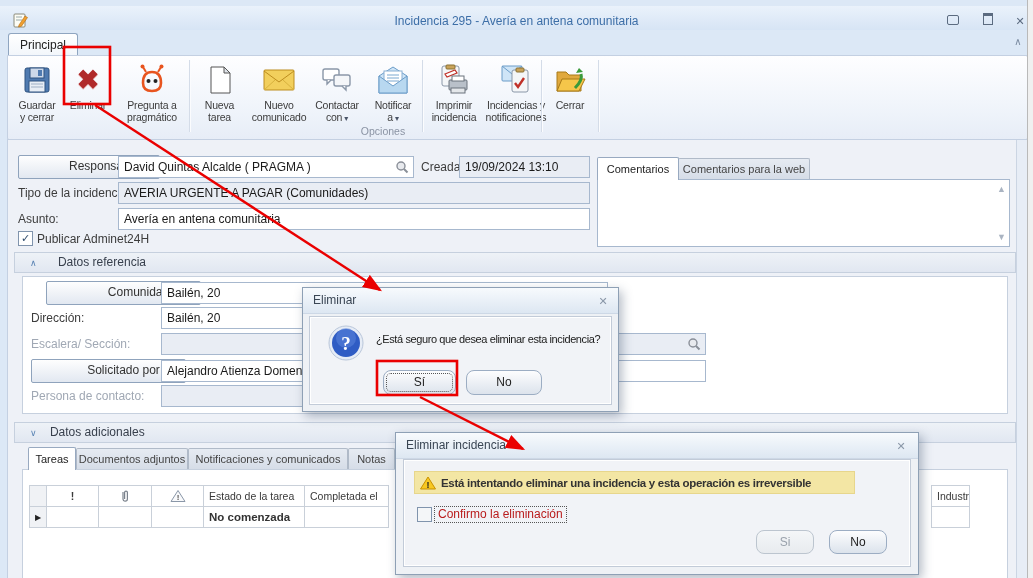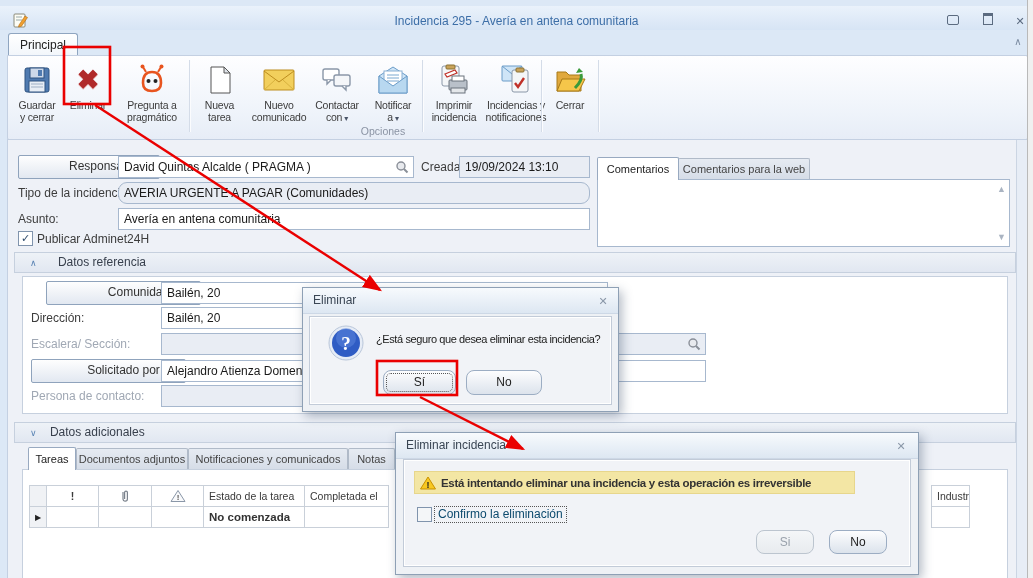--- a/index.html
+++ b/index.html
@@ -280,21 +280,21 @@
         <line x1="9" y1="9" x2="12.5" y2="12.5" stroke="#8a8f98" stroke-width="2"></line>
       </svg>
     </span>
   </div>
   <div class="abs lbl" style="left:421px;top:160px;">Creada:</div>
   <div class="abs field field-ro" style="left:459px;top:156px;width:124px;">
     <span>19/09/2024 13:10</span>
   </div>
 
   <div class="abs lbl" style="left:18px;top:186px;">Tipo de la incidencia:</div>
-  <div class="abs field field-ro" style="left:118px;top:182px;width:465px;border-radius:9px;">
+  <div class="abs field field-ro" style="left:118px;top:182px;width:465px;">
     <span>AVERIA URGENTE A PAGAR (Comunidades)</span>
   </div>
 
   <div class="abs lbl" style="left:18px;top:212px;">Asunto:</div>
   <div class="abs field" style="left:118px;top:208px;width:465px;">
     <span>Avería en antena comunitaria</span>
   </div>
 
   <div class="abs" style="left:18px;top:231px;">
     <span class="cb">✓</span>
@@ -431,21 +431,21 @@
       <div class="warnbar" style="left:10px;top:11px;width:434px;height:21px;">
         <svg width="16" height="14" viewBox="0 0 16 14">
           <path d="M8 1 L15.5 13 H0.5 Z" fill="#f8c820" stroke="#c89000"></path>
           <text x="8" y="11.5" font-size="9" text-anchor="middle" fill="#222" font-weight="bold">!</text>
         </svg>
         <b>Está intentando eliminar una incidencia y esta operación es irreversible</b>
       </div>
       <div class="abs" style="left:13px;top:47px;">
         <span class="cb" style="background:#f4f6f8;color:transparent;"></span>
       </div>
-      <div class="abs dotted" style="left:31px;top:47px;padding:0 3px;line-height:15px;color:#0c4a6e;">Confirmo la eliminación</div>
+      <div class="abs dotted" style="left:31px;top:47px;padding:0 3px;line-height:15px;color:#b91c1c;">Confirmo la eliminación</div>
       <div class="btn btn-disabled" style="left:352px;top:70px;width:56px;height:22px;line-height:22px;">Si</div>
       <div class="btn" style="left:425px;top:70px;width:56px;height:22px;line-height:22px;">No</div>
     </div>
   </div>
 
   <svg class="abs anno" viewBox="0 0 1033 578">
     <defs>
       <marker id="arr" markerWidth="10" markerHeight="8" refX="7" refY="3" orient="auto">
         <path d="M0,0 L8,3 L0,6 Z" fill="#ea0000"></path>
       </marker>

